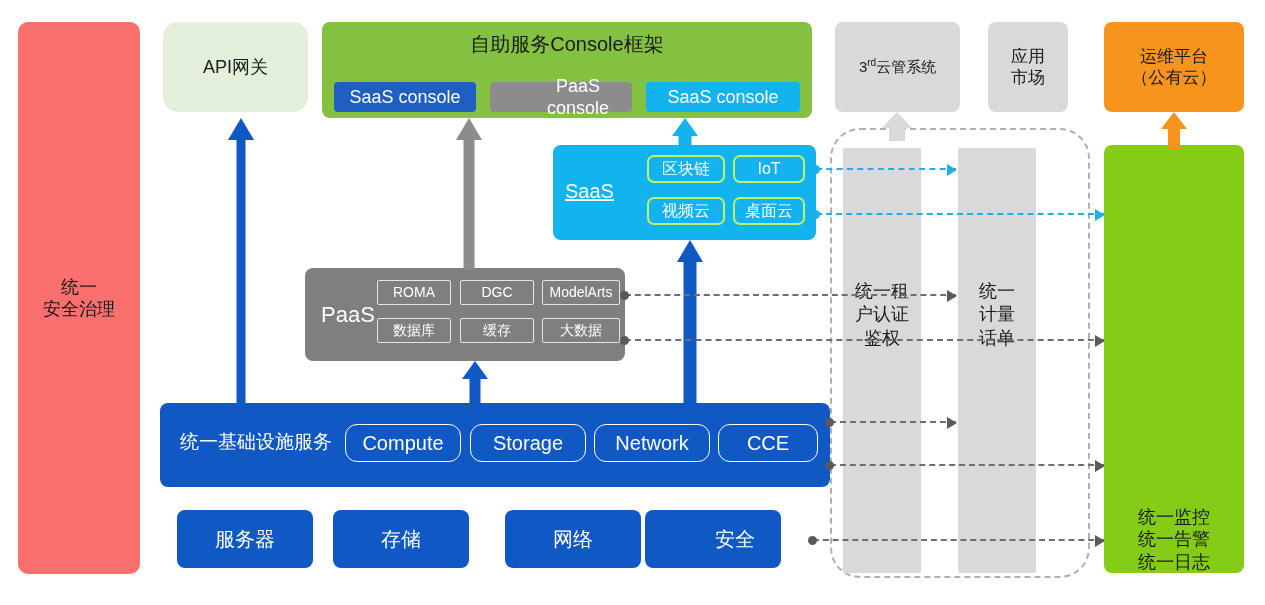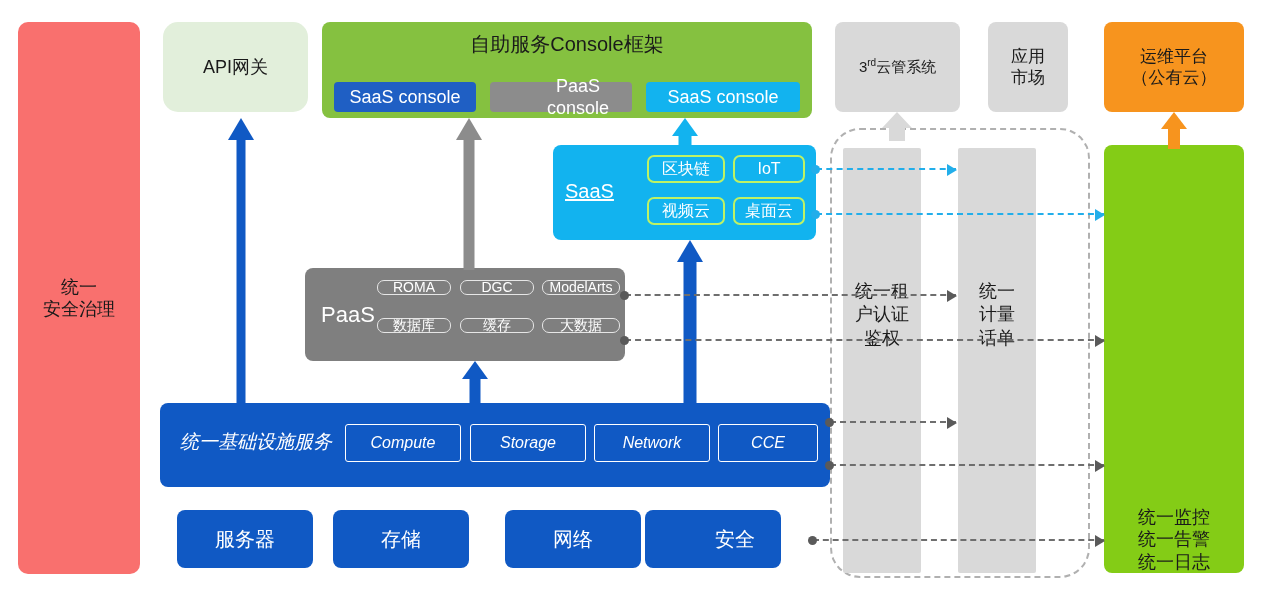--- a/index.html
+++ b/index.html
@@ -124,52 +124,51 @@
     background: #7f7f7f;
     border-radius: 8px;
     display: block;
   }
   #paas .layer-label {
     position: absolute; left: 16px; top: 33px;
     font-size: 22px; color: #ffffff;
   }
   .paas-chip {
     position: absolute;
-    height: 15px;
+    height: 25px;
     border: 1.5px solid #e6e6e6;
-    border-radius: 7px;
+    border-radius: 2px;
     display: flex; align-items: center; justify-content: center;
     color: #ffffff; font-size: 14px;
   }
   #paas-c0 { left: 72px;  top: 12px; width: 74px; }
   #paas-c1 { left: 155px; top: 12px; width: 74px; }
   #paas-c2 { left: 237px; top: 12px; width: 78px; }
   #paas-c3 { left: 72px;  top: 50px; width: 74px; }
   #paas-c4 { left: 155px; top: 50px; width: 74px; }
   #paas-c5 { left: 237px; top: 50px; width: 78px; }
 
   
   #infra {
     left: 160px; top: 403px; width: 670px; height: 84px;
     background: #1059c4;
     border-radius: 8px;
     display: block;
-    font-style: italic;
   }
   #infra .layer-label {
     position: absolute; left: 20px; top: 27px;
     font-size: 19px; color: #ffffff;
   }
   .infra-chip {
     position: absolute;
     top: 21px; height: 38px;
     border: 1.5px solid #ffffff;
-    border-radius: 3px;
+    border-radius: 12px;
     display: flex; align-items: center; justify-content: center;
-    color: #ffffff; font-size: 16px;
+    color: #ffffff; font-size: 20px;
   }
   #infra-c0 { left: 185px; width: 116px; }
   #infra-c1 { left: 310px; width: 116px; }
   #infra-c2 { left: 434px; width: 116px; }
   #infra-c3 { left: 558px; width: 100px; }
 
   
   .hw {
     top: 510px; height: 58px;
     background: #1059c4;

